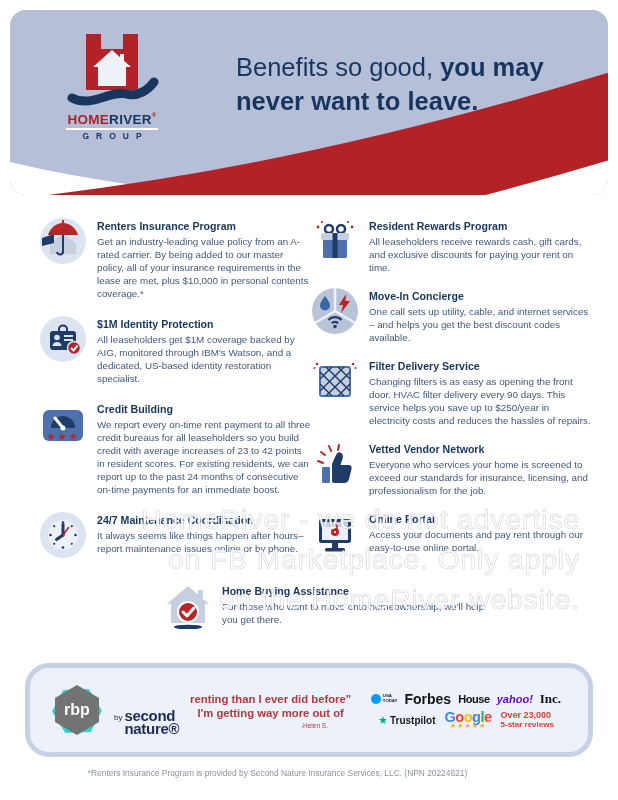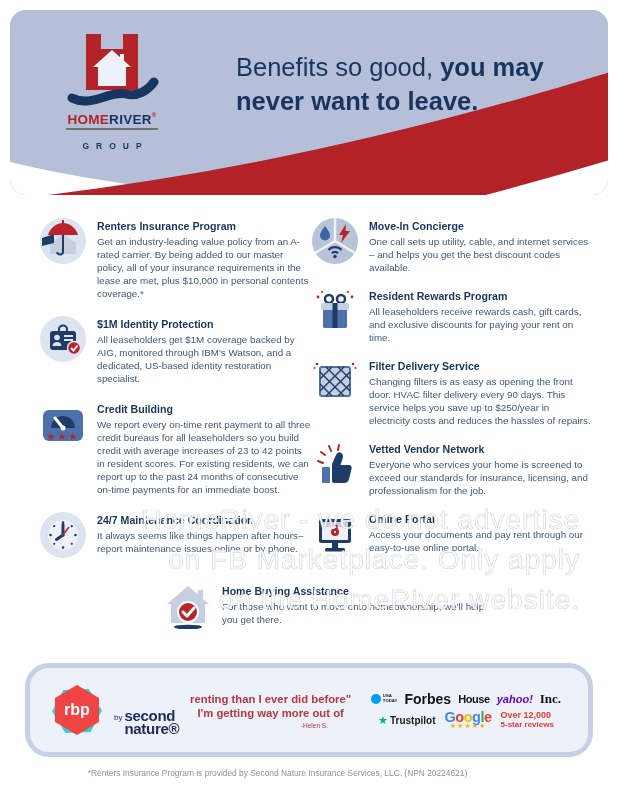--- a/index.html
+++ b/index.html
@@ -14,21 +14,21 @@
     position:absolute; left:10px; top:10px; width:598px; height:185px;
     border-radius:16px; overflow:hidden; background:#b5bfd7;
   }
   .header svg.waves { position:absolute; left:0; top:0; }
   .logo { position:absolute; left:50px; top:24px; width:104px; text-align:center; }
   .logo .wordmark { font-size:13.5px; font-weight:800; letter-spacing:0.3px; margin-top:-2px; }
   .logo .wordmark .home { color:#b22227; }
   .logo .wordmark .river { color:#17355f; }
   .logo .wordmark .reg { font-size:6px; color:#b22227; vertical-align:top; }
   .logo .group {
-    margin:1px 6px 0 6px; border-top:2px solid #737373; padding-top:11px;
+    margin:1px 6px 0 6px; border-top:2px solid #ffffff; padding-top:1px;
     font-size:8.5px; font-weight:700; color:#17355f; letter-spacing:7px; text-indent:7px;
   }
   .head-title { position:absolute; left:226px; top:40px; color:#17355f; font-size:25.5px; line-height:34px; }
   .head-title .reg-weight { font-weight:500; }
   .head-title b { font-weight:800; }
   
   .col-left  { position:absolute; left:40px;  top:218px; width:272px; }
   .col-right { position:absolute; left:312px; top:218px; width:280px; }
   .benefit { display:flex; gap:11px; }
   .col-left  .benefit { margin-bottom:16px; }
@@ -48,21 +48,21 @@
   
   .banner {
     position:absolute; left:25px; top:663px; width:568px; height:94px;
     background:#edf1f9; border:5px solid #c7d1e6; border-radius:24px;
     display:flex; align-items:center; padding:0 18px;
   }
   .rbp-logo { position:relative; width:58px; height:58px; flex:0 0 58px; }
   .hex { position:absolute; width:50px; height:50px;
     clip-path:polygon(50% 0, 94% 26%, 94% 74%, 50% 100%, 6% 74%, 6% 26%); }
   .hex.teal { left:4px; top:5px; background:#2ed3d6; transform:rotate(28deg); }
-  .hex.purple { left:4px; top:4px; background:#ef4444; display:flex; align-items:center; justify-content:center;
+  .hex.purple { left:4px; top:4px; background:#737373; display:flex; align-items:center; justify-content:center;
     color:#fff; font-weight:800; font-size:16px; }
   .sn-block { display:flex; margin-left:8px; align-items:flex-start;margin-top:24px; }
   .sn-block .by { font-size:8px; color:#1d2b57; margin-top:4px; }
   .sn-word { margin-left:2px; font-weight:800; font-size:15px; color:#1d2b57; line-height:13px; letter-spacing:-0.3px; }
   .testimonial { flex:1; text-align:center; padding:0 6px; }
   .t-line { color:#b5383e; font-weight:700; font-size:11.3px; line-height:14.5px; }
   .t-attr { color:#b5383e; font-size:6.5px; text-align:right; padding-right:28px; margin-top:1px; }
   .media { flex:0 0 208px; }
   .m-row1 { display:flex; align-items:center; justify-content:center; gap:7px; }
   .usat { display:flex; align-items:center; gap:2px; }
@@ -185,55 +185,55 @@
         <div class="b-title">24/7 Maintenance Coordination</div>
         <div class="b-body">It always seems like things happen after hours–report maintenance issues online or by phone.</div>
       </div>
     </div>
   </div>
 
   <div class="col-right">
 
     <div class="benefit">
       <svg class="bicon" viewBox="0 0 46 46">
+        <g fill="#b82427">
+          <circle cx="6" cy="9" r="1.4"></circle>
+            <circle cx="10" cy="4" r="1.1"></circle>
+          <circle cx="40" cy="9" r="1.4"></circle>
+            <circle cx="36" cy="4" r="1.1"></circle>
+        </g>
+        <circle cx="17" cy="11" r="4" fill="none" stroke="#1f3c68" stroke-width="2.5"></circle>
+        <circle cx="29" cy="11" r="4" fill="none" stroke="#1f3c68" stroke-width="2.5"></circle>
+        <rect x="11" y="21" width="24" height="19" rx="1.5" fill="#4e70ab"></rect>
+        <rect x="9" y="15" width="28" height="7" rx="1.5" fill="#c6cfe0"></rect>
+        <rect x="20.5" y="15" width="5" height="25" fill="#1f3c68"></rect>
+      </svg>
+      <div>
+        <div class="b-title">Resident Rewards Program</div>
+        <div class="b-body">All leaseholders receive rewards cash, gift cards, and exclusive discounts for paying your rent on time.</div>
+      </div>
+    </div>
+
+    <div class="benefit">
+      <svg class="bicon" viewBox="0 0 46 46">
         <circle cx="23" cy="23" r="23" fill="#b9c3d8"></circle>
         <g stroke="#eef1f8" stroke-width="2.5">
           <line x1="23" y1="23" x2="23" y2="0"></line>
           <line x1="23" y1="23" x2="3" y2="35"></line>
           <line x1="23" y1="23" x2="43" y2="35"></line>
         </g>
         <path d="M13,8 c3,4 5,7 5,9.5 a5,5 0 1 1 -10,0 c0,-2.5 2,-5.5 5,-9.5 z" fill="#3a66a8"></path>
         <polygon points="34,6 27,17 31,17 29,25 38,13 33.5,13" fill="#b82427"></polygon>
         <path d="M16.5,32 a9,9 0 0 1 13,0" stroke="#1f3c68" stroke-width="2.2" fill="none"></path>
         <path d="M19.8,35.2 a5,5 0 0 1 6.4,0" stroke="#1f3c68" stroke-width="2.2" fill="none"></path>
         <circle cx="23" cy="38.5" r="1.8" fill="#1f3c68"></circle>
       </svg>
       <div>
         <div class="b-title">Move-In Concierge</div>
         <div class="b-body">One call sets up utility, cable, and internet services – and helps you get the best discount codes available.</div>
-      </div>
-    </div>
-
-    <div class="benefit">
-      <svg class="bicon" viewBox="0 0 46 46">
-        <g fill="#b82427">
-          <circle cx="6" cy="9" r="1.4"></circle>
-            <circle cx="10" cy="4" r="1.1"></circle>
-          <circle cx="40" cy="9" r="1.4"></circle>
-            <circle cx="36" cy="4" r="1.1"></circle>
-        </g>
-        <circle cx="17" cy="11" r="4" fill="none" stroke="#1f3c68" stroke-width="2.5"></circle>
-        <circle cx="29" cy="11" r="4" fill="none" stroke="#1f3c68" stroke-width="2.5"></circle>
-        <rect x="11" y="21" width="24" height="19" rx="1.5" fill="#4e70ab"></rect>
-        <rect x="9" y="15" width="28" height="7" rx="1.5" fill="#c6cfe0"></rect>
-        <rect x="20.5" y="15" width="5" height="25" fill="#1f3c68"></rect>
-      </svg>
-      <div>
-        <div class="b-title">Resident Rewards Program</div>
-        <div class="b-body">All leaseholders receive rewards cash, gift cards, and exclusive discounts for paying your rent on time.</div>
       </div>
     </div>
 
     <div class="benefit">
       <svg class="bicon" viewBox="0 0 46 46">
         <g fill="#b82427">
           <circle cx="5" cy="6" r="1.3"></circle>
             <circle cx="41" cy="6" r="1.3"></circle>
           <circle cx="2.5" cy="10" r="1"></circle>
             <circle cx="43.5" cy="10" r="1"></circle>
@@ -346,21 +346,21 @@
       <div class="m-row2">
         <div class="trust">
           <span class="tstar">★</span>
           <span class="tword">Trustpilot</span>
         </div>
         <div class="google-block">
           <div class="google-word"><span style="color: rgb(66, 133, 244);">G</span><span style="color: rgb(234, 67, 53);">o</span><span style="color: rgb(251, 188, 5);">o</span><span style="color: rgb(66, 133, 244);">g</span><span style="color: rgb(52, 168, 83);">l</span><span style="color: rgb(234, 67, 53);">e</span></div>
           <div class="google-stars">★★★★★</div>
         </div>
         <div class="reviews">
-          <div>Over 12,000</div>
+          <div>Over 23,000</div>
           <div class="r2">5-star reviews</div>
         </div>
       </div>
     </div>
   </div>
 
   <div class="footnote">*Renters Insurance Program is provided by Second Nature Insurance Services, LLC. (NPN 20224621)</div>
 
 </div>
 

